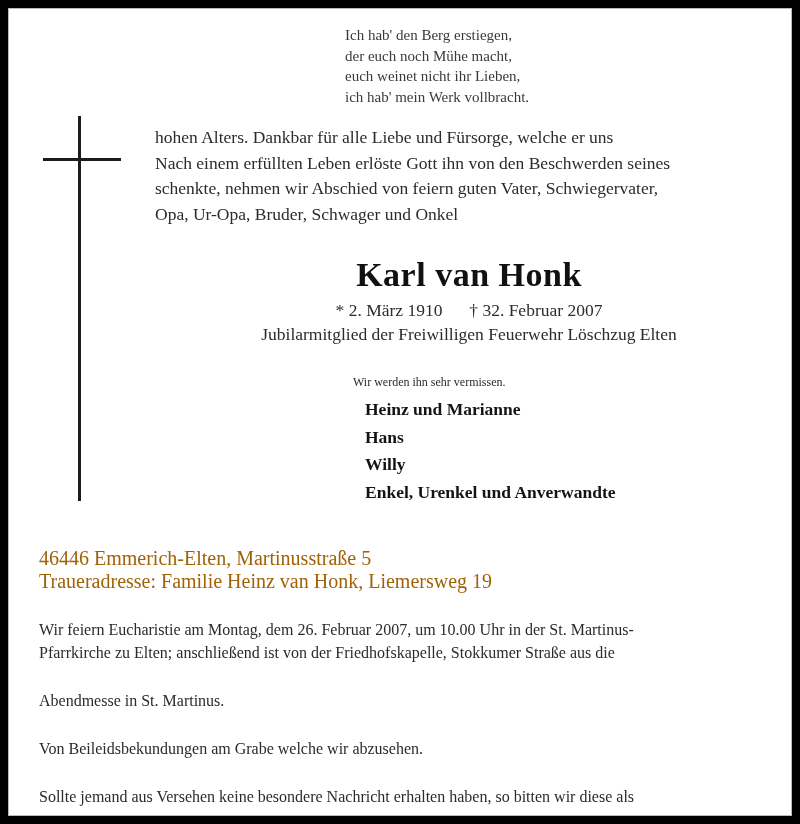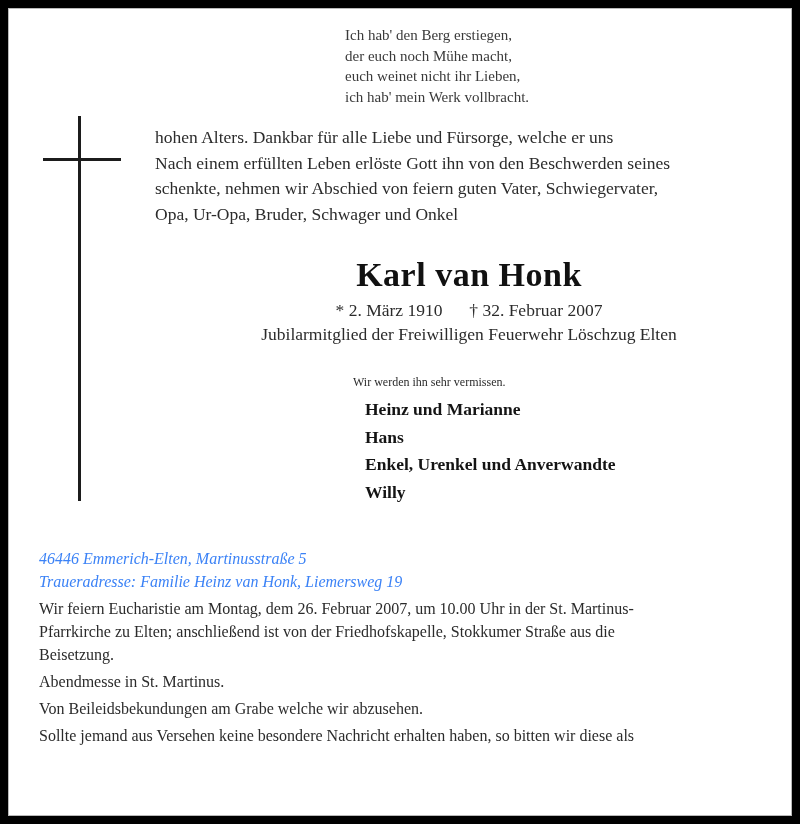--- a/index.html
+++ b/index.html
@@ -137,31 +137,30 @@
   }
 
   
   .lower {
     position: absolute;
     left: 30px;
     top: 538px;
     width: 735px;
   }
   .address-block {
-    font-size: 16px;
+    font-size: 20px;
     line-height: 23px;
-    color: #3b82f6;
-    font-style: italic;
+    color: #a16207;
   }
   .address-block div { white-space: pre; }
   .info-para {
     font-size: 16px;
     line-height: 23px;
     color: #2b2b2b;
-    margin-top: 4px;
+    margin-top: 25px;
   }
   .info-para div { white-space: pre; }
 </style>
 </head>
 <body>
 
 <div class="notice-frame">
 <div class="inner-hairline">
 
   <div class="upper">
@@ -194,37 +193,36 @@
         <span>†</span>
         <span>32. Februar 2007</span>
       </div>
       <div class="affiliation">Jubilarmitglied der Freiwilligen Feuerwehr Löschzug Elten</div>
     </div>
 
     <div class="mourners">
       <div class="intro">Wir werden ihn sehr vermissen.</div>
       <div class="mourner">Heinz und Marianne</div>
       <div class="mourner">Hans</div>
+      <div class="mourner">Willy</div>
       <div class="mourner">Enkel, Urenkel und Anverwandte</div>
-      <div class="mourner">Willy</div>
     </div>
 
   </div>
 
   <div class="lower">
 
     <div class="address-block">
       <div>46446 Emmerich-Elten, Martinusstraße 5</div>
       <div>Traueradresse: Familie Heinz van Honk, Liemersweg 19</div>
     </div>
 
     <div class="info-para">
       <div>Wir feiern Eucharistie am Montag, dem 26. Februar 2007, um 10.00 Uhr in der St. Martinus-</div>
       <div>Pfarrkirche zu Elten; anschließend ist von der Friedhofskapelle, Stokkumer Straße aus die</div>
-      <div>Beisetzung.</div>
     </div>
 
     <div class="info-para">
       <div>Abendmesse in St. Martinus.</div>
     </div>
 
     <div class="info-para">
       <div>Von Beileidsbekundungen am Grabe welche wir abzusehen.</div>
     </div>
 

